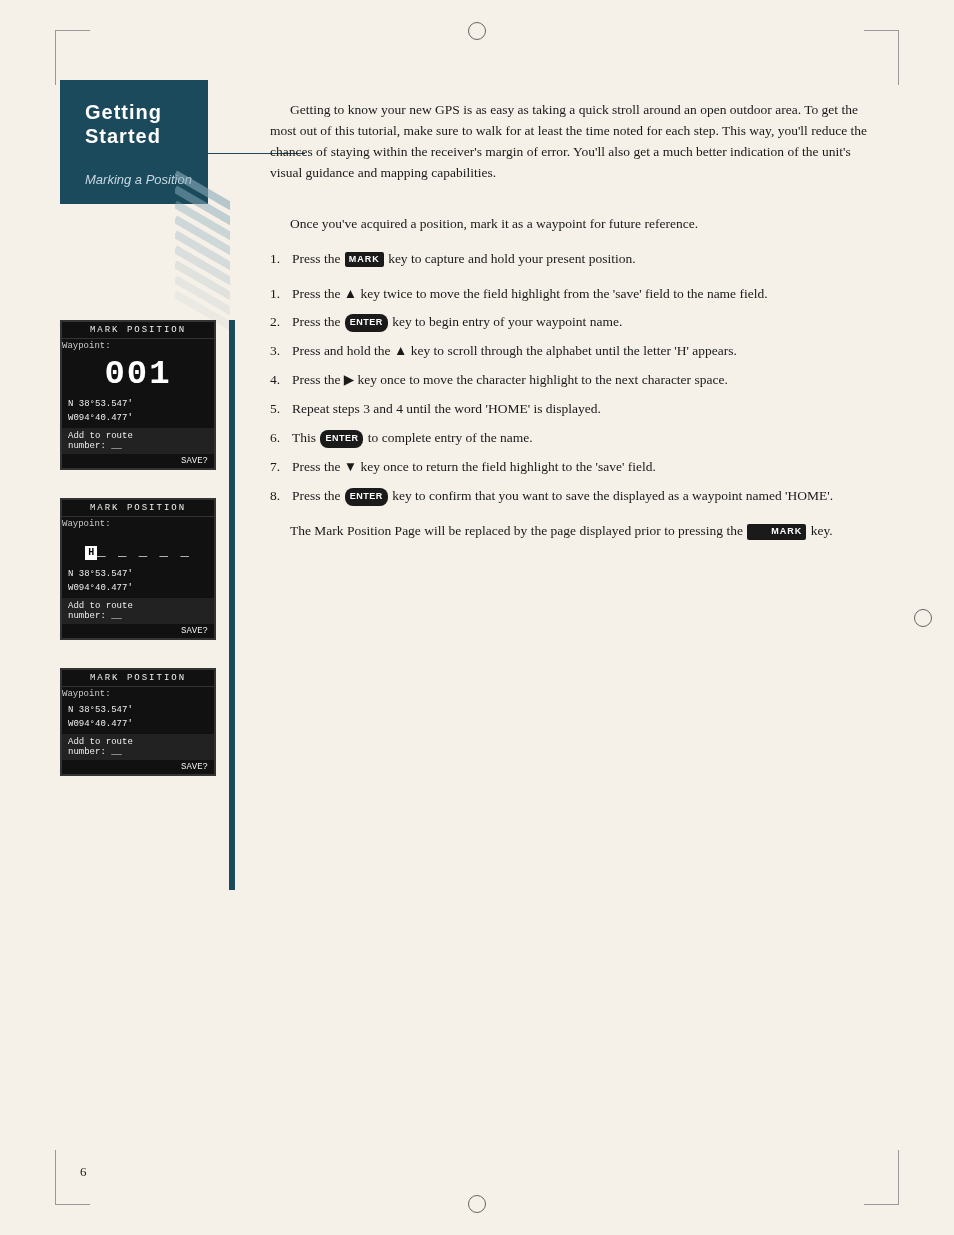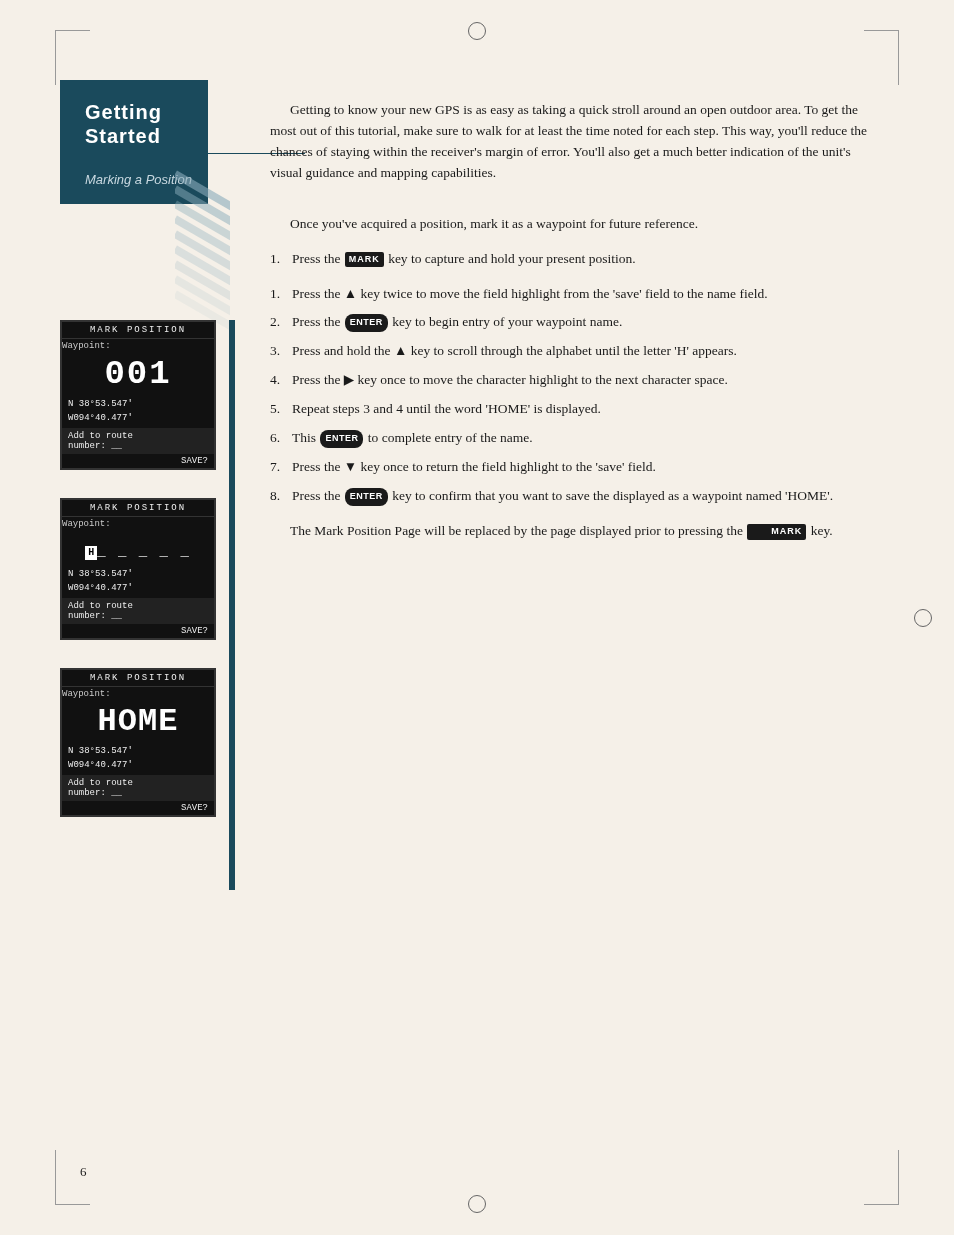--- a/index.html
+++ b/index.html
@@ -383,21 +383,20 @@
       <div class="gps-route-row">
         <div>Add to route</div>
         <div>number: __</div>
       </div>
       <div class="gps-save">SAVE?</div>
     </div>
 
     <div class="gps-screen">
       <div class="gps-header">MARK POSITION</div>
       <div class="gps-label">Waypoint:</div>
-      <div class="gps-waypoint-home">HOME</div>
       <div class="gps-coords">
         <div>N 38°53.547'</div>
         <div>W094°40.477'</div>
       </div>
       <div class="gps-route-row">
         <div>Add to route</div>
         <div>number: __</div>
       </div>
       <div class="gps-save">SAVE?</div>
     </div>

